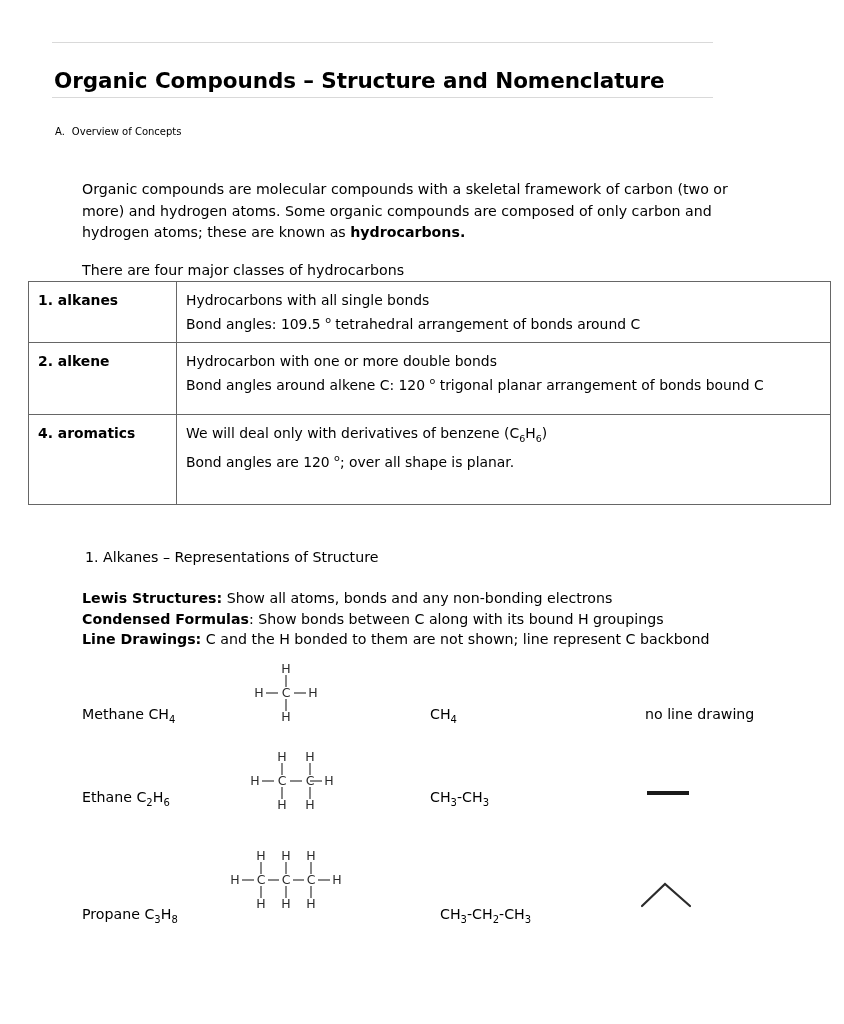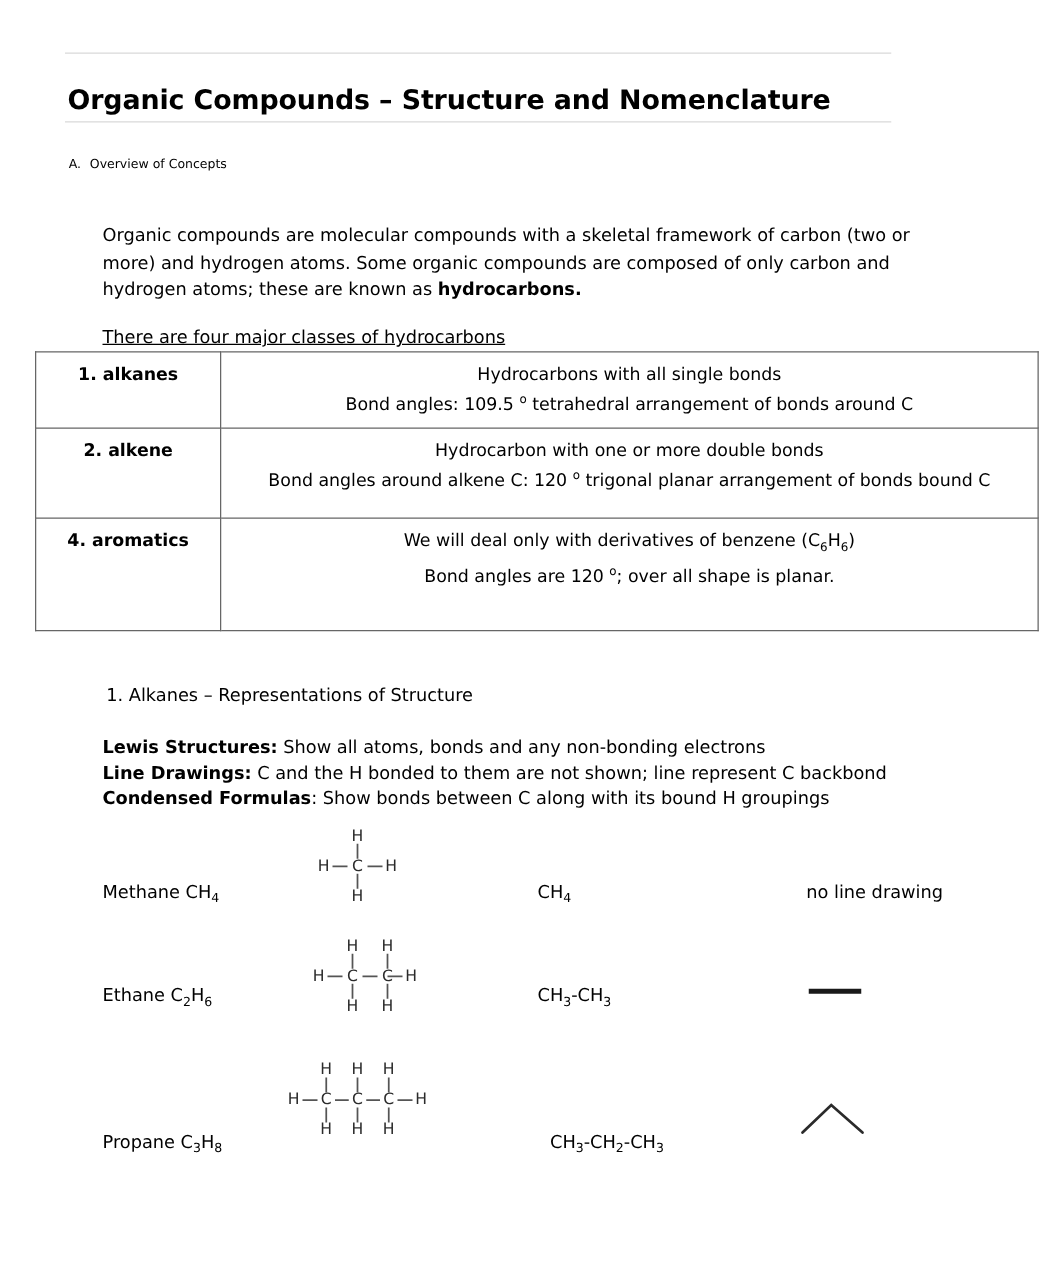--- a/index.html
+++ b/index.html
@@ -59,39 +59,37 @@
   }
   .intro b { font-weight: bold; margin-top: 24px; }
 
   .intro-2 {
     position: absolute;
     left: 82px;
     top: 246px;
     font-size: 14.2px;
     line-height: 21.5px;
     white-space: nowrap;
-    text-decoration: underline;
   }
 
   
   .hc-table {
     position: absolute;
     left: 28px;
     top: 281px;
     width: 803px;
     border-collapse: collapse;
     table-layout: fixed;
   }
   .hc-table td {
     border: 1px solid #666666;
     padding: 8px 9px 8px 9px;
     font-size: 13.9px;
     line-height: 20px;
     vertical-align: top;
-    text-align: center;
   }
   .hc-table td.name {
     width: 129px;
     font-weight: bold;
     white-space: nowrap;
   }
   .hc-table tr.r1 td { height: 40px; }
   .hc-table tr.r2 td { height: 55px; }
   .hc-table tr.r3 td { height: 55px; }
   .hc-table tr.r4 td { height: 73px; }
@@ -221,22 +219,22 @@
         <span class="line"><span>Bond angles are 120 </span><sup>o</sup><span>; over all shape is planar.</span></span>
       </td>
     </tr>
   </tbody>
 </table>
 
 <div class="sub-head">1. Alkanes – Representations of Structure</div>
 
 <div class="repr-list">
   <div><span class="lbl">Lewis Structures:</span><span> Show all atoms, bonds and any non-bonding electrons</span></div>
+  <div><span class="lbl">Condensed Formulas</span><span>: Show bonds between C along with its bound H groupings</span></div>
   <div><span class="lbl">Line Drawings:</span><span>  C and the H bonded to them are not shown; line represent C backbond</span></div>
-  <div><span class="lbl">Condensed Formulas</span><span>: Show bonds between C along with its bound H groupings</span></div>
 </div>
 
 <div class="compound-name name-methane"><span>Methane  CH</span><sub>4</sub></div>
 
 <svg class="lewis lewis-methane" width="80" height="62" viewBox="0 0 80 62">
   <line x1="40" y1="13" x2="40" y2="25"></line>
   <line x1="40" y1="37" x2="40" y2="49"></line>
   <line x1="20" y1="31" x2="32" y2="31"></line>
   <line x1="48" y1="31" x2="60" y2="31"></line>
   <text x="40" y="31">C</text>

